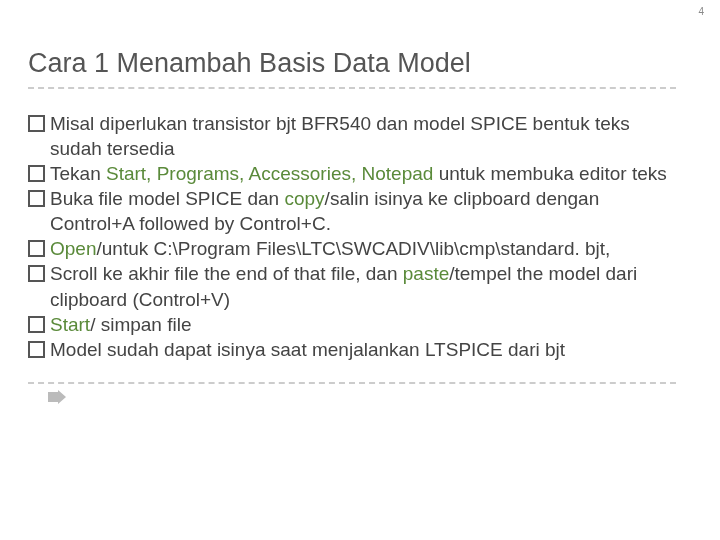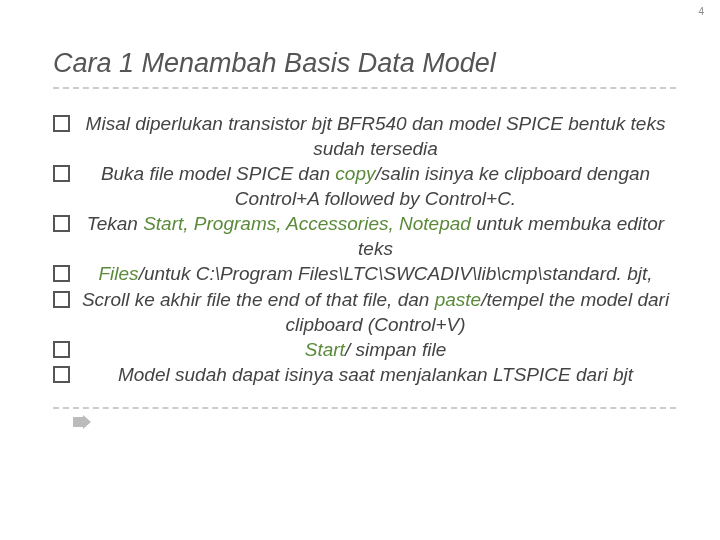--- a/index.html
+++ b/index.html
@@ -13,39 +13,37 @@
     overflow: hidden;
   }
   .page-num {
     position: absolute;
     top: 6px;
     right: 16px;
     font-size: 10px;
     color: #888;
   }
   .slide {
-    padding: 48px 44px 0 53px;
-    font-style: italic;
+    padding: 48px 44px 0 28px;
   }
   .title {
     font-size: 27px;
     color: #555;
     font-weight: 400;
     margin-bottom: 8px;
   }
   .hr {
     border: none;
     border-top: 2px dashed #ccc;
     margin-bottom: 22px;
   }
   .content {
     font-size: 19px;
     line-height: 1.32;
     color: #444;
-    text-align: center;
   }
   .bullet {
     position: relative;
     padding-left: 22px;
     margin-bottom: 0;
   }
   .bullet::before {
     content: "";
     position: absolute;
     left: 0;
@@ -78,29 +76,29 @@
   <h1 class="title">Cara 1 Menambah Basis Data Model</h1>
   <hr class="hr">
 
   <div class="content">
 
     <div class="bullet">
       <span>Misal diperlukan transistor bjt BFR540 dan model SPICE bentuk teks sudah tersedia</span>
     </div>
 
     <div class="bullet">
+      <span>Tekan </span><span class="accent">Start, Programs, Accessories, Notepad</span><span> untuk membuka editor teks</span>
+    </div>
+
+    <div class="bullet">
       <span>Buka file model SPICE dan </span><span class="accent">copy</span><span>/salin isinya ke clipboard dengan Control+A followed by Control+C.</span>
     </div>
 
     <div class="bullet">
-      <span>Tekan </span><span class="accent">Start, Programs, Accessories, Notepad</span><span> untuk membuka editor teks</span>
-    </div>
-
-    <div class="bullet">
-      <span class="accent">Files</span><span>/untuk C:\Program Files\LTC\SWCADIV\lib\cmp\standard. bjt,</span>
+      <span class="accent">Open</span><span>/untuk C:\Program Files\LTC\SWCADIV\lib\cmp\standard. bjt,</span>
     </div>
 
     <div class="bullet">
       <span>Scroll ke akhir file the end of that file, dan </span><span class="accent">paste</span><span>/tempel the model dari clipboard (Control+V)</span>
     </div>
 
     <div class="bullet">
       <span class="accent">Start</span><span>/ simpan file</span>
     </div>
 

